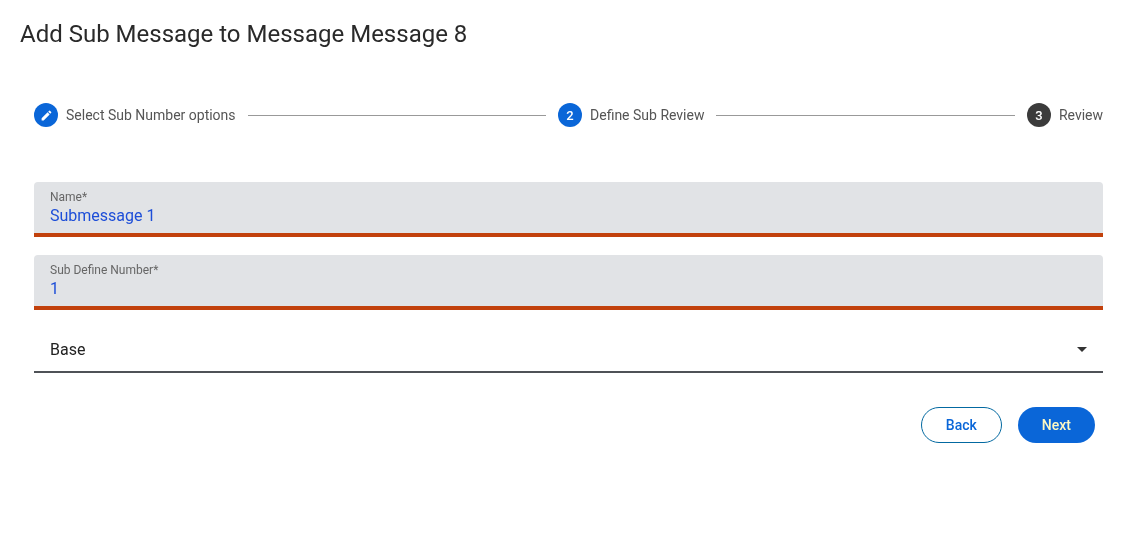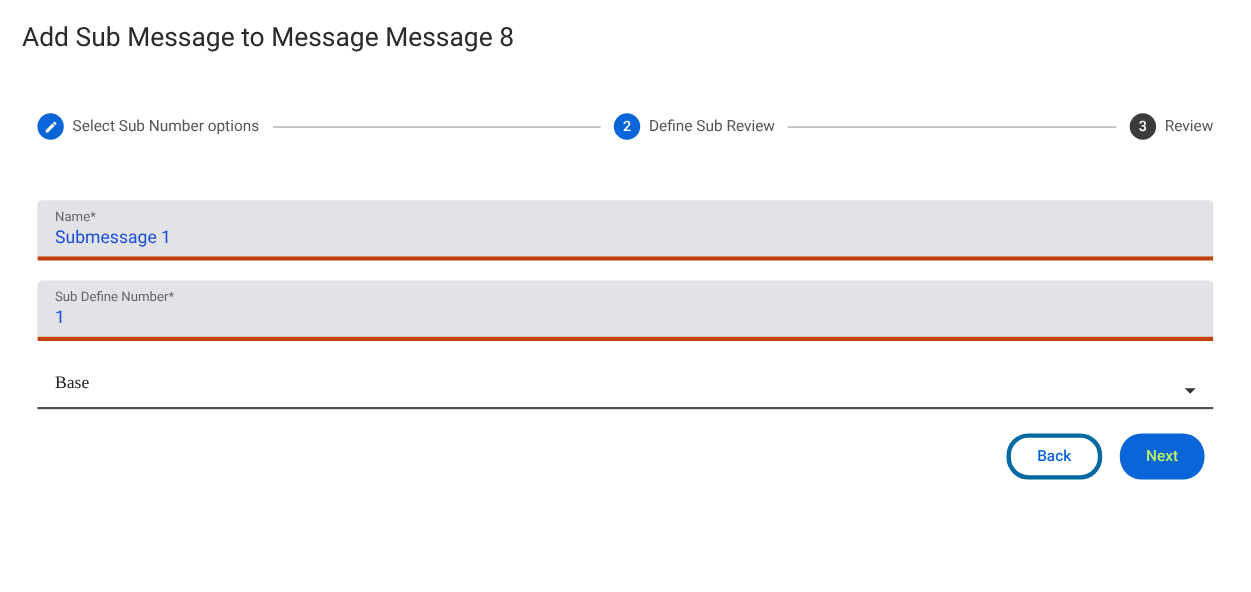--- a/index.html
+++ b/index.html
@@ -100,24 +100,23 @@
       color: #555;
     }
     .field.no-label {
       padding: 16px 16px;
     }
     .select-field {
       border-bottom: 2px solid #4f5257;
       padding: 12px 4px 12px 16px;
       display: flex;
       justify-content: space-between;
-      align-items: flex-end;
+      align-items: center;
       cursor: pointer;
-      margin-bottom: 22px;
-      font-family: Liberation Serif, serif;
+      margin-bottom: 34px;
     }
     .select-value {
       font-size: 16px;
       color: #222;
     }
     .dropdown-caret {
       width: 0;
       height: 0;
       border-left: 5px solid transparent;
       border-right: 5px solid transparent;
@@ -135,25 +134,25 @@
       padding: 9px 24px;
       font-size: 14px;
       font-weight: 500;
       cursor: pointer;
       border: none;
       font-family: inherit;
     }
     .btn-secondary {
       background: #fff;
       color: #0a66d8;
-      border: 4px solid #0369a1;
+      border: 1px solid #0369a1;
     }
     .btn-primary {
       background: #0a66d8;
-      color: #bef264;
+      color: #fef9c3;
     }
   </style>
 </head>
 <body>
 
 <div class="page">
   <h1 class="page-title">Add Sub Message to Message Message 8</h1>
 
   <div class="stepper">
     <div class="step">

